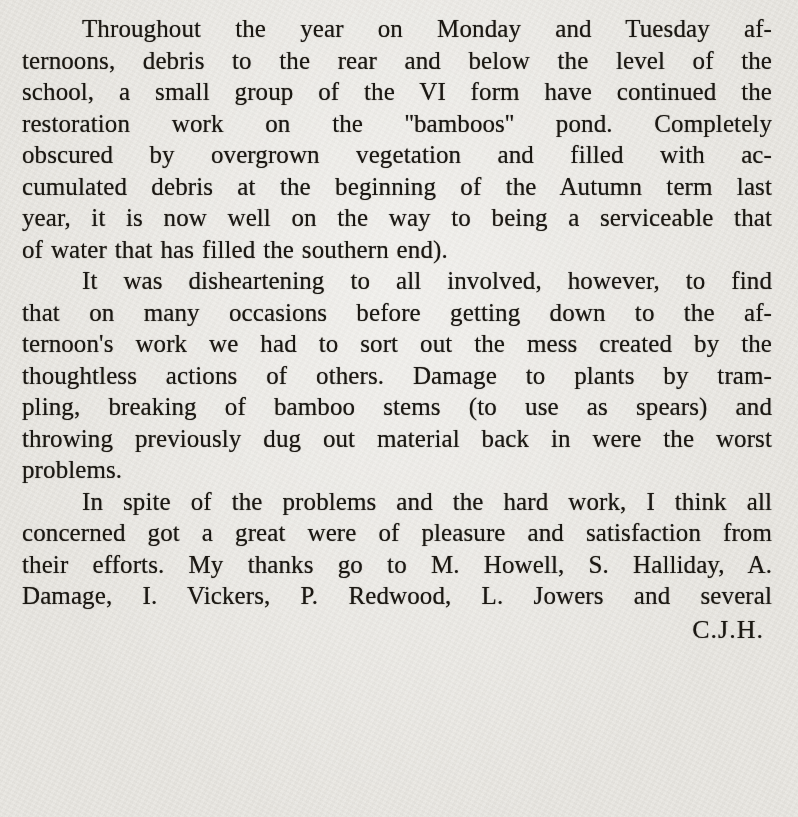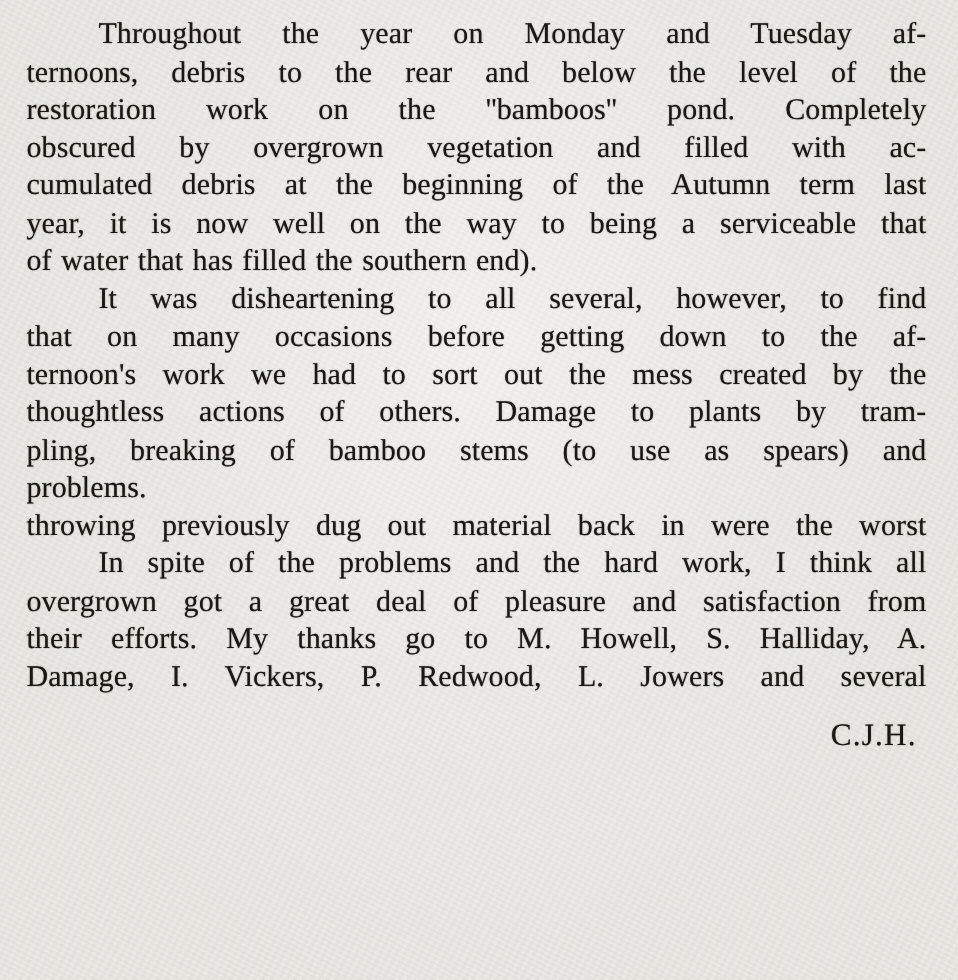--- a/index.html
+++ b/index.html
@@ -38,53 +38,54 @@
   }
   .line.first { text-indent: 60px; }
   .line.plast { text-align-last: left; }
   .signature {
     font-family: "Liberation Serif", serif;
     font-size: 26px;
     line-height: 31.5px;
     color: #1b1813;
     text-align: right;
     padding-right: 8px;
-    margin-top: 17px;
+    margin-top: 2px;
     text-shadow: 0 0 1px rgba(25, 20, 12, 0.65);
     letter-spacing: 1px;
   }
 </style>
 </head>
 <body>
 
 <div class="page">
 
   <div>
     <div class="line first">Throughout the year on Monday and Tuesday af-</div>
     <div class="line">ternoons, debris to the rear and below the level of the</div>
+    <div class="line">school, a small group of the VI form have continued the</div>
     <div class="line">restoration work on the ''bamboos'' pond. Completely</div>
     <div class="line">obscured by overgrown vegetation and filled with ac-</div>
     <div class="line">cumulated debris at the beginning of the Autumn term last</div>
     <div class="line">year, it is now well on the way to being a serviceable that</div>
     <div class="line plast">of water that has filled the southern end).</div>
   </div>
 
   <div>
-    <div class="line first">It was disheartening to all several, however, to find</div>
+    <div class="line first">It was disheartening to all involved, however, to find</div>
     <div class="line">that on many occasions before getting down to the af-</div>
     <div class="line">ternoon's work we had to sort out the mess created by the</div>
     <div class="line">thoughtless actions of others. Damage to plants by tram-</div>
     <div class="line">pling, breaking of bamboo stems (to use as spears) and</div>
+    <div class="line">throwing previously dug out material back in were the worst</div>
     <div class="line plast">problems.</div>
-    <div class="line">throwing previously dug out material back in were the worst</div>
   </div>
 
   <div>
     <div class="line first">In spite of the problems and the hard work, I think all</div>
-    <div class="line">overgrown got a great deal of pleasure and satisfaction from</div>
+    <div class="line">concerned got a great were of pleasure and satisfaction from</div>
     <div class="line">their efforts. My thanks go to M. Howell, S. Halliday, A.</div>
     <div class="line">Damage, I. Vickers, P. Redwood, L. Jowers and several</div>
   </div>
 
 
   <div class="signature">C.J.H.</div>
 
 </div>
 
 </body></html>

